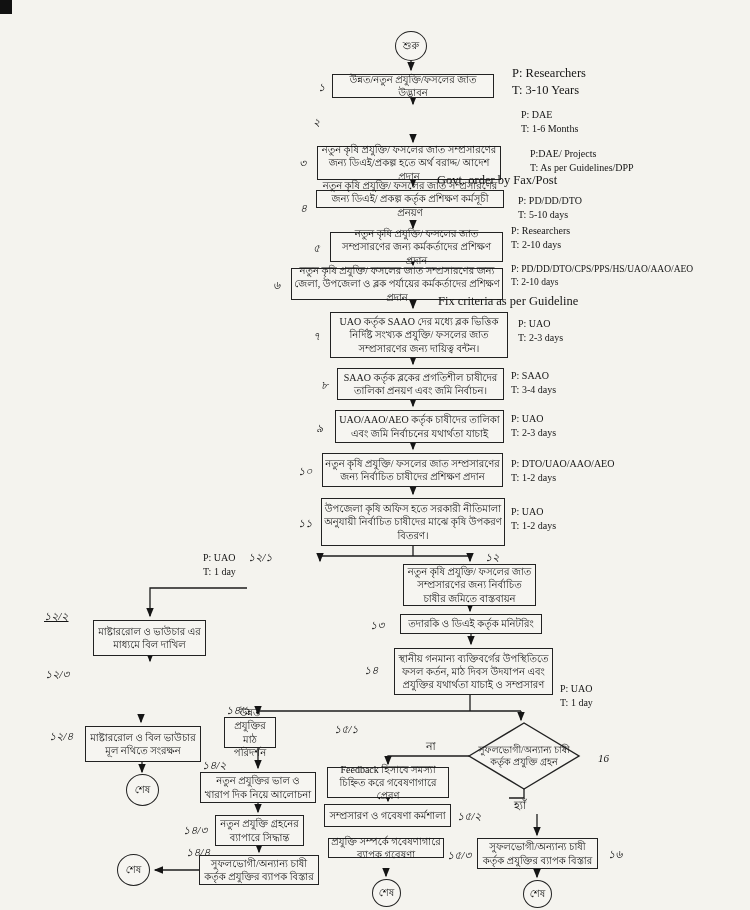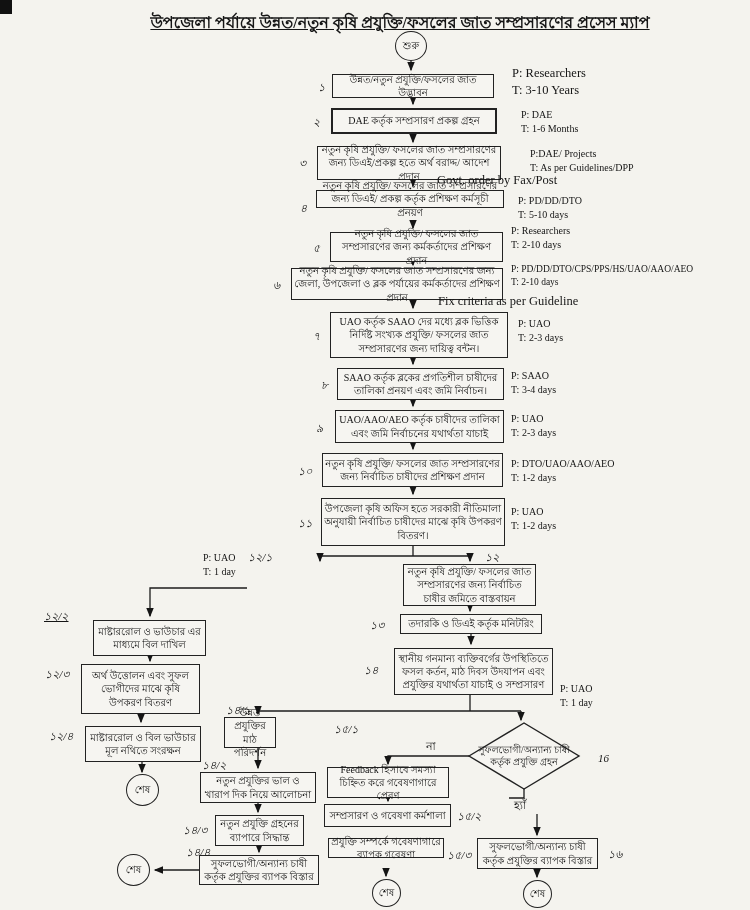--- a/index.html
+++ b/index.html
@@ -89,32 +89,28 @@
       <path d="M469,756 L388,756 L388,764" marker-end="url(#ah)"></path>
       <path d="M388,798 L388,801" marker-end="url(#ah)"></path>
       <path d="M386,871 L386,876" marker-end="url(#ah)"></path>
       <path d="M524,789 L524,798 L509,798"></path>
       <path d="M537,814 L537,835" marker-end="url(#ah)"></path>
       <path d="M537,869 L537,877" marker-end="url(#ah)"></path>
       <polygon points="469,756 524,723 579,756 524,789" fill="#f6f5f1" stroke="#222" stroke-width="1.4"></polygon>
     </g>
   </svg>
 
-  <div class="title">উপজেলা পর্যায়ে উন্নত/নতুন কৃষি প্রযুক্তি/ফসলের জাত সম্প্রসারণের প্রসেস ম্যাপ</div>
 
   <div class="terminal" style="left:395px;top:31px;width:32px;height:30px;">
     <span>শুরু</span>
   </div>
 
   <div class="box" style="left:332px;top:74px;width:162px;height:24px;">
       <span>উন্নত/নতুন প্রযুক্তি/ফসলের জাত উদ্ভাবন</span>
     </div>
-  <div class="box thick" style="left:331px;top:108px;width:166px;height:26px;">
-      <span>DAE কর্তৃক সম্প্রসারণ প্রকল্প গ্রহন</span>
-    </div>
   <div class="box" style="left:317px;top:146px;width:184px;height:34px;">
       <span>নতুন কৃষি প্রযুক্তি/ ফসলের জাত সম্প্রসারণের জন্য ডিএই/প্রকল্প হতে অর্থ বরাদ্দ/ আদেশ প্রদান</span>
     </div>
   <div class="box" style="left:316px;top:190px;width:188px;height:18px;">
       <span>নতুন কৃষি প্রযুক্তি/ ফসলের জাত সম্প্রসারণের জন্য ডিএই/ প্রকল্প কর্তৃক প্রশিক্ষণ কর্মসূচী প্রনয়ণ</span>
     </div>
   <div class="box" style="left:330px;top:232px;width:173px;height:30px;">
       <span>নতুন কৃষি প্রযুক্তি/ ফসলের জাত সম্প্রসারণের জন্য কর্মকর্তাদের প্রশিক্ষণ প্রদান</span>
     </div>
   <div class="box" style="left:291px;top:268px;width:212px;height:32px;">
@@ -135,23 +131,20 @@
   <div class="box" style="left:321px;top:498px;width:184px;height:48px;">
       <span>উপজেলা কৃষি অফিস হতে সরকারী নীতিমালা অনুযায়ী নির্বাচিত চাষীদের মাঝে কৃষি উপকরণ বিতরণ।</span>
     </div>
 
   <div class="box" style="left:403px;top:564px;width:133px;height:42px;">
       <span>নতুন কৃষি প্রযুক্তি/ ফসলের জাত সম্প্রসারণের জন্য নির্বাচিত চাষীর জমিতে বাস্তবায়ন</span>
     </div>
 
   <div class="box" style="left:93px;top:620px;width:113px;height:36px;">
       <span>মাষ্টাররোল ও ভাউচার এর মাধ্যমে বিল দাখিল</span>
-    </div>
-  <div class="box" style="left:81px;top:664px;width:119px;height:50px;">
-      <span>অর্থ উত্তোলন এবং সুফল ভোগীদের মাঝে কৃষি উপকরণ বিতরণ</span>
     </div>
   <div class="box" style="left:85px;top:726px;width:116px;height:36px;">
       <span>মাষ্টাররোল ও বিল ভাউচার মূল নথিতে সংরক্ষন</span>
     </div>
   <div class="terminal" style="left:126px;top:774px;width:33px;height:32px;">
       <span>শেষ</span>
     </div>
 
   <div class="box" style="left:400px;top:614px;width:142px;height:20px;">
       <span>তদারকি ও ডিএই কর্তৃক মনিটরিং</span>

